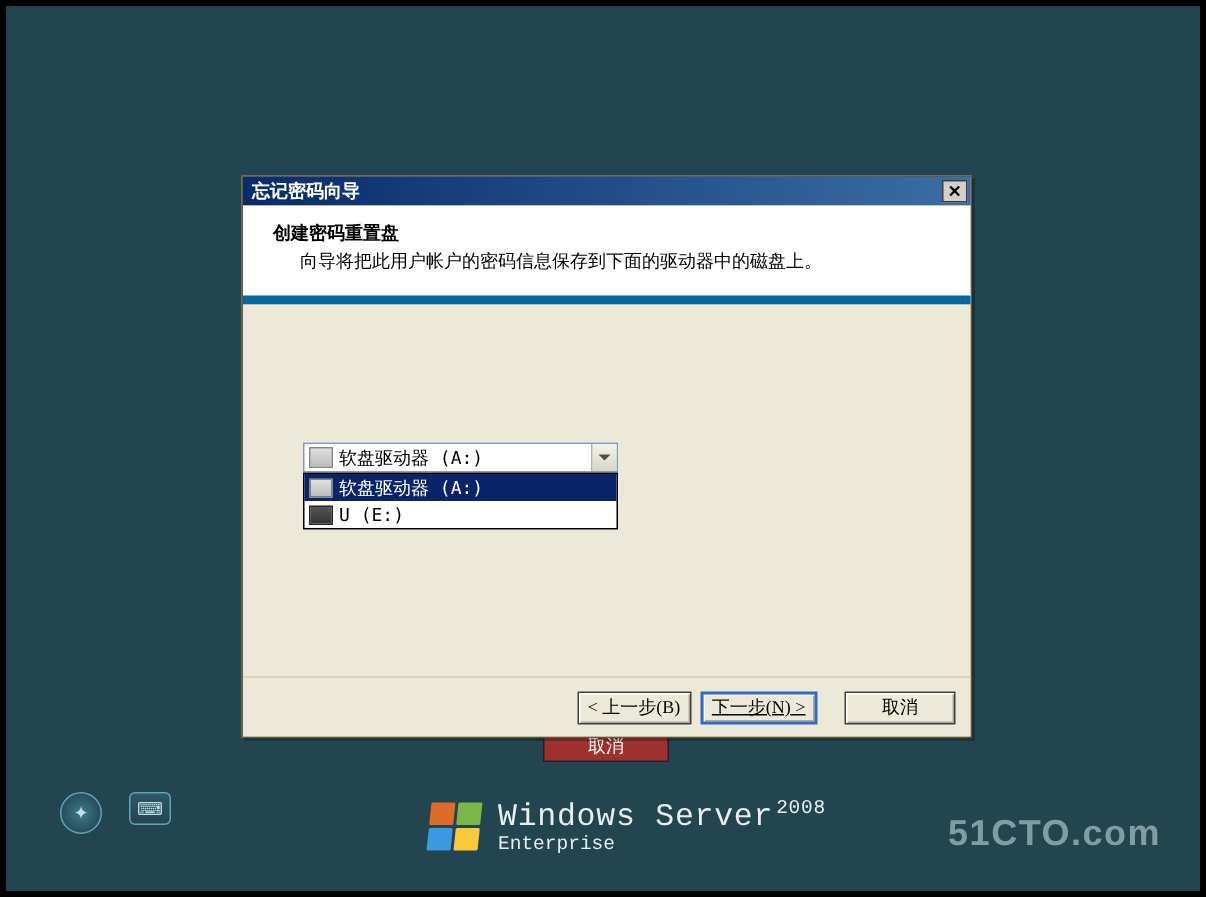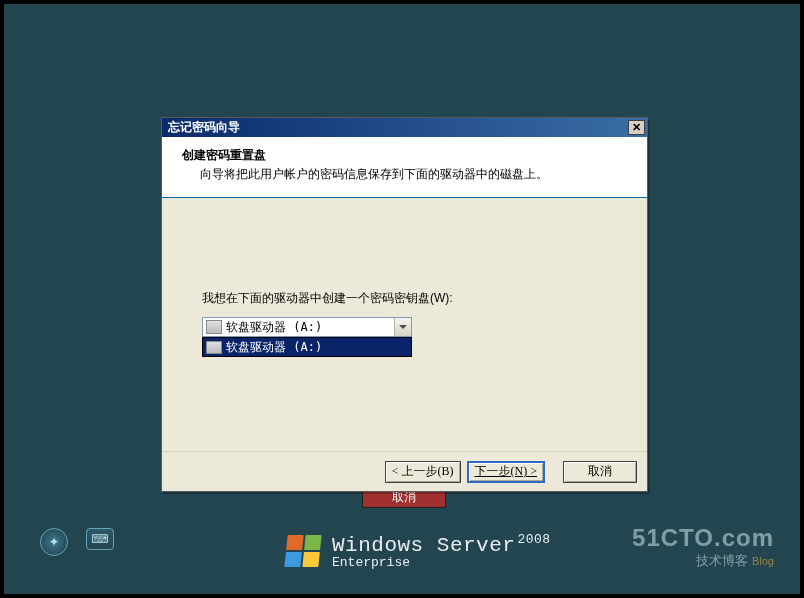--- a/index.html
+++ b/index.html
@@ -118,21 +118,21 @@
     display: flex; align-items: center; justify-content: center;
     color: #000;
     font-family: Arial;
     font-size: 11px;
     font-weight: bold;
     cursor: pointer;
   }
 
   .header-panel {
     background: #fff;
-    border-bottom: 1px solid #0369a1;
+    border-bottom: 6px solid #0369a1;
     box-shadow: inset 0 -1px 0 #fff;
     padding: 10px 20px 14px 20px;
   }
   .header-title {
     font-weight: bold;
     font-size: 12px;
     color: #000;
   }
   .header-sub {
     font-size: 12px;
@@ -264,33 +264,36 @@
         <span>✕</span>
       </div>
     </div>
 
     <div class="header-panel">
       <div class="header-title">创建密码重置盘</div>
       <div class="header-sub">向导将把此用户帐户的密码信息保存到下面的驱动器中的磁盘上。</div>
     </div>
 
     <div class="body-panel">
-      <div class="prompt">我想在下面的驱动器中创建一个密码密钥盘(W):</div>
 
       <div class="combo-wrap">
         <div class="combo">
           <div class="combo-icon"></div>
           <span class="combo-text">软盘驱动器 (A:)</span>
           <div class="combo-arrow"></div>
         </div>
         <div class="dropdown">
           <div class="dd-item selected">
             <div class="dd-icon"></div>
             <span>软盘驱动器 (A:)</span>
           </div>
+          <div class="dd-item usb">
+            <div class="dd-icon"></div>
+            <span>U (E:)</span>
+          </div>
         </div>
       </div>
     </div>
 
     <div class="footer">
       <div class="wbtn">&lt; 上一步(B)</div>
       <div class="wbtn default">下一步(N) &gt;</div>
       <div style="width:6px"></div>
       <div class="wbtn">取消</div>
     </div>
@@ -315,18 +318,15 @@
     <div class="brand-text">
       <div class="t1">
         <span>Windows Server</span><span class="yr">2008</span>
       </div>
       <div class="t2">Enterprise</div>
     </div>
   </div>
 
   <div class="watermark">
     <div class="w1">51CTO.com</div>
-    <div class="w2">
-      <span>技术博客</span><span class="blog">Blog</span>
-    </div>
   </div>
 
 </div>
 
 </body></html>

